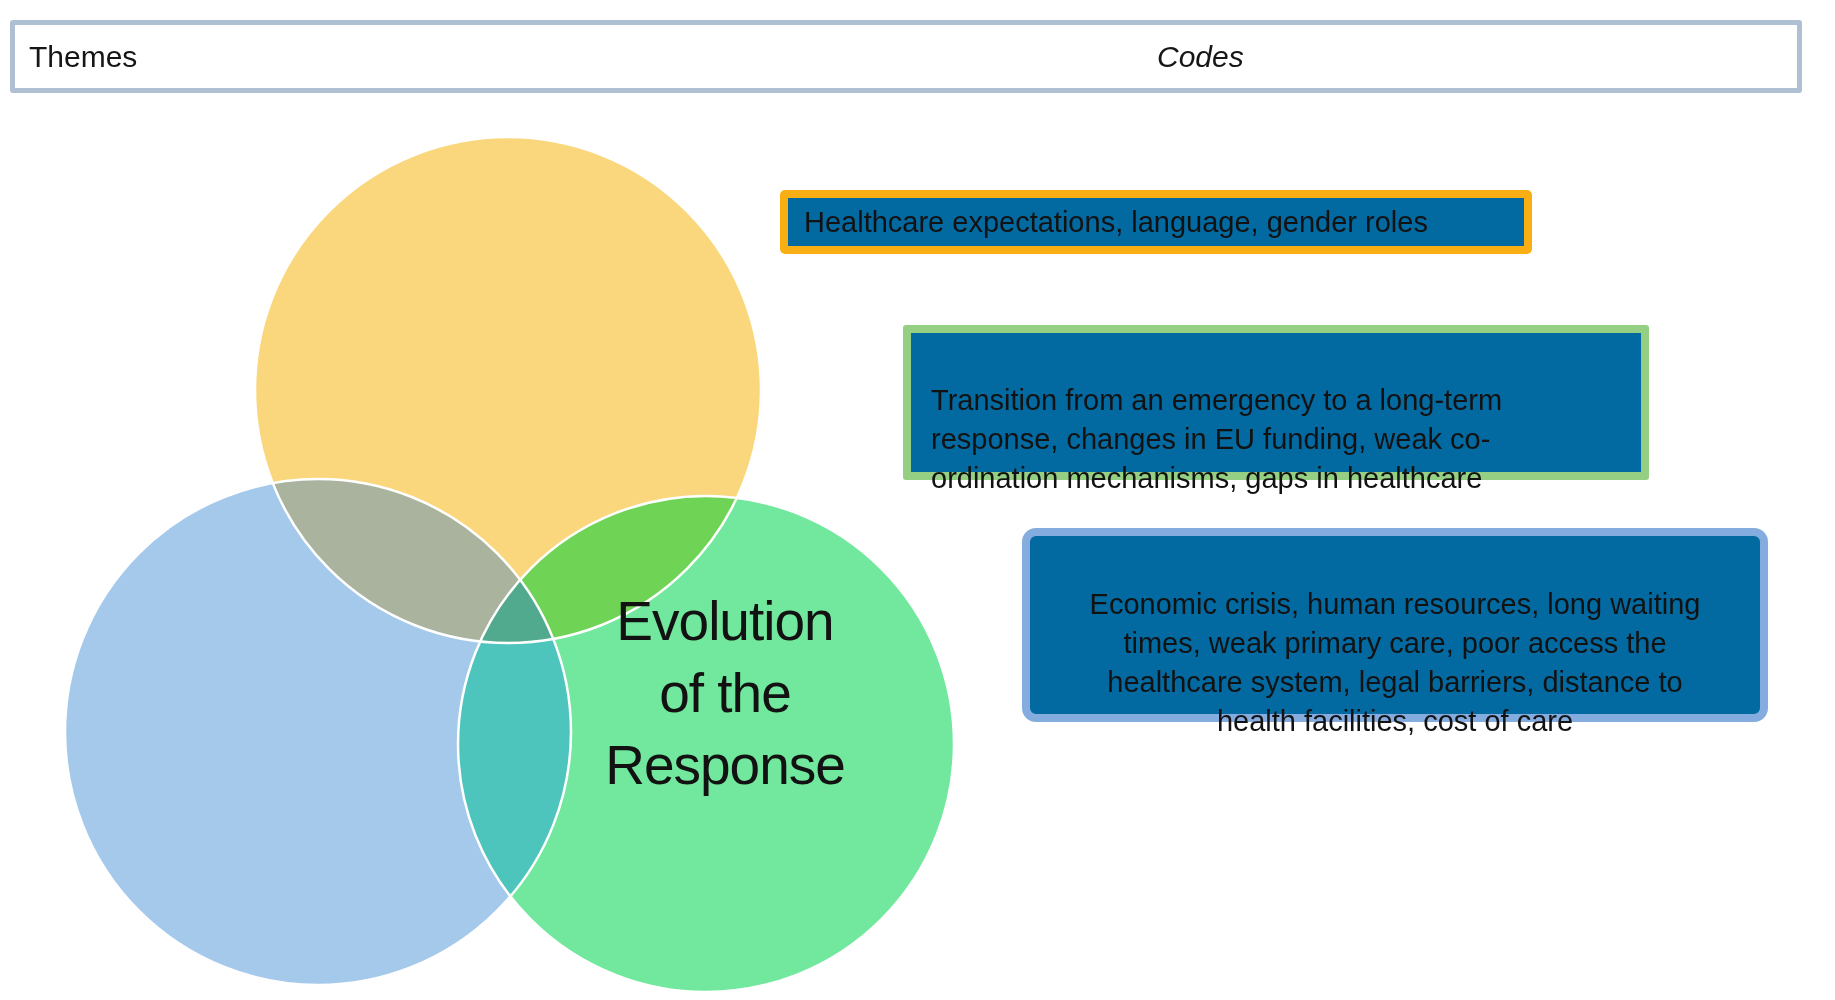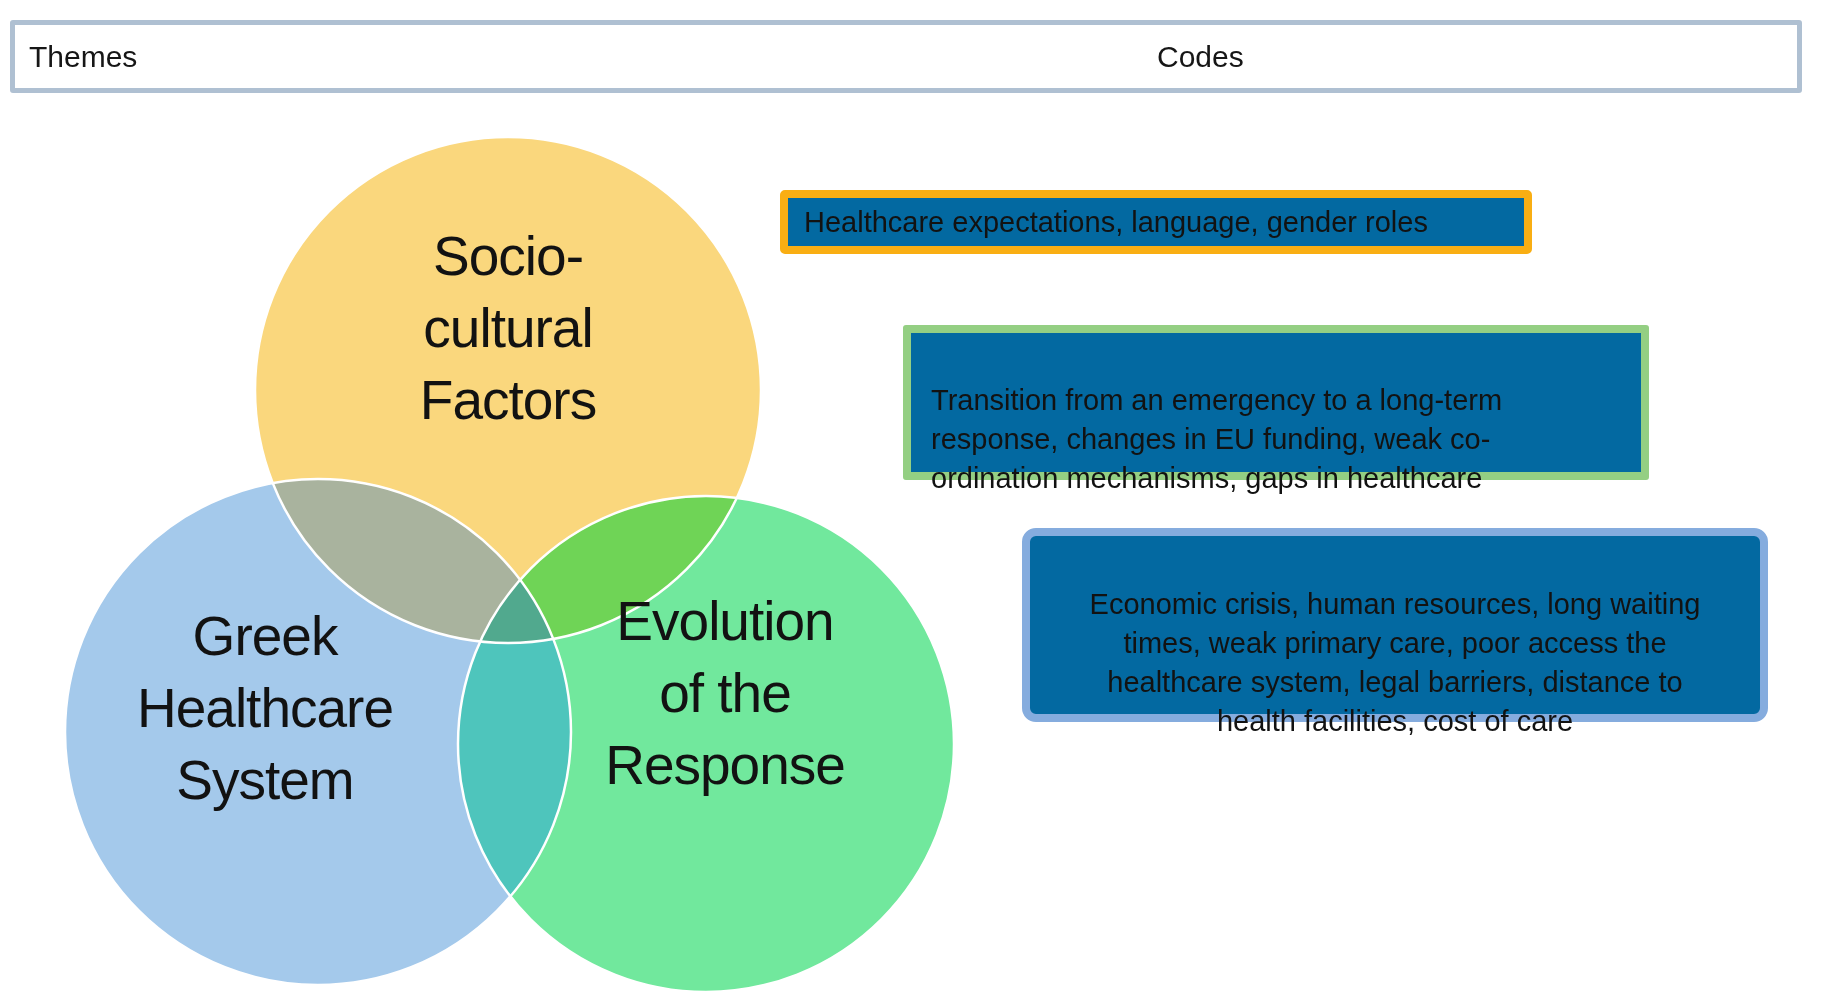--- a/index.html
+++ b/index.html
@@ -24,20 +24,21 @@
   }
   .header-bar .themes {
     position: absolute; left: 14px; top: 50%;
     transform: translateY(-50%);
     font-size: 30px;
   }
   .header-bar .codes {
     position: absolute; left: 1142px; top: 50%;
     transform: translateY(-50%);
     font-size: 30px;
+    font-style: italic;
   }
 
   
   svg.venn { position: absolute; left: 0; top: 0; width: 1835px; height: 1000px; }
 
   .circle-label {
     position: absolute;
     text-align: center;
     font-size: 55px;
     letter-spacing: -1px;
@@ -122,26 +123,20 @@
       <g clip-path="url(#clipBlue)">
         <circle cx="706" cy="744" r="248" fill="#51A98E"></circle>
       </g>
     </g>
 
     <circle cx="508" cy="390" r="253" fill="none" stroke-width="2.5" stroke="#FFFFFF"></circle>
     <circle cx="318" cy="732" r="253" fill="none" stroke-width="2.5" stroke="#FFFFFF"></circle>
     <circle cx="706" cy="744" r="248" fill="none" stroke-width="2.5" stroke="#FFFFFF"></circle>
   </svg>
 
-  <div class="circle-label label-socio">Socio-
-cultural
-Factors</div>
-  <div class="circle-label label-greek">Greek
-Healthcare
-System</div>
   <div class="circle-label label-evolution">Evolution
 of the
 Response</div>
 
   <div class="code-box orange">
     <span>Healthcare expectations, language, gender roles</span>
   </div>
 
   <div class="code-box green">
     <span>Transition from an emergency to a long-term

